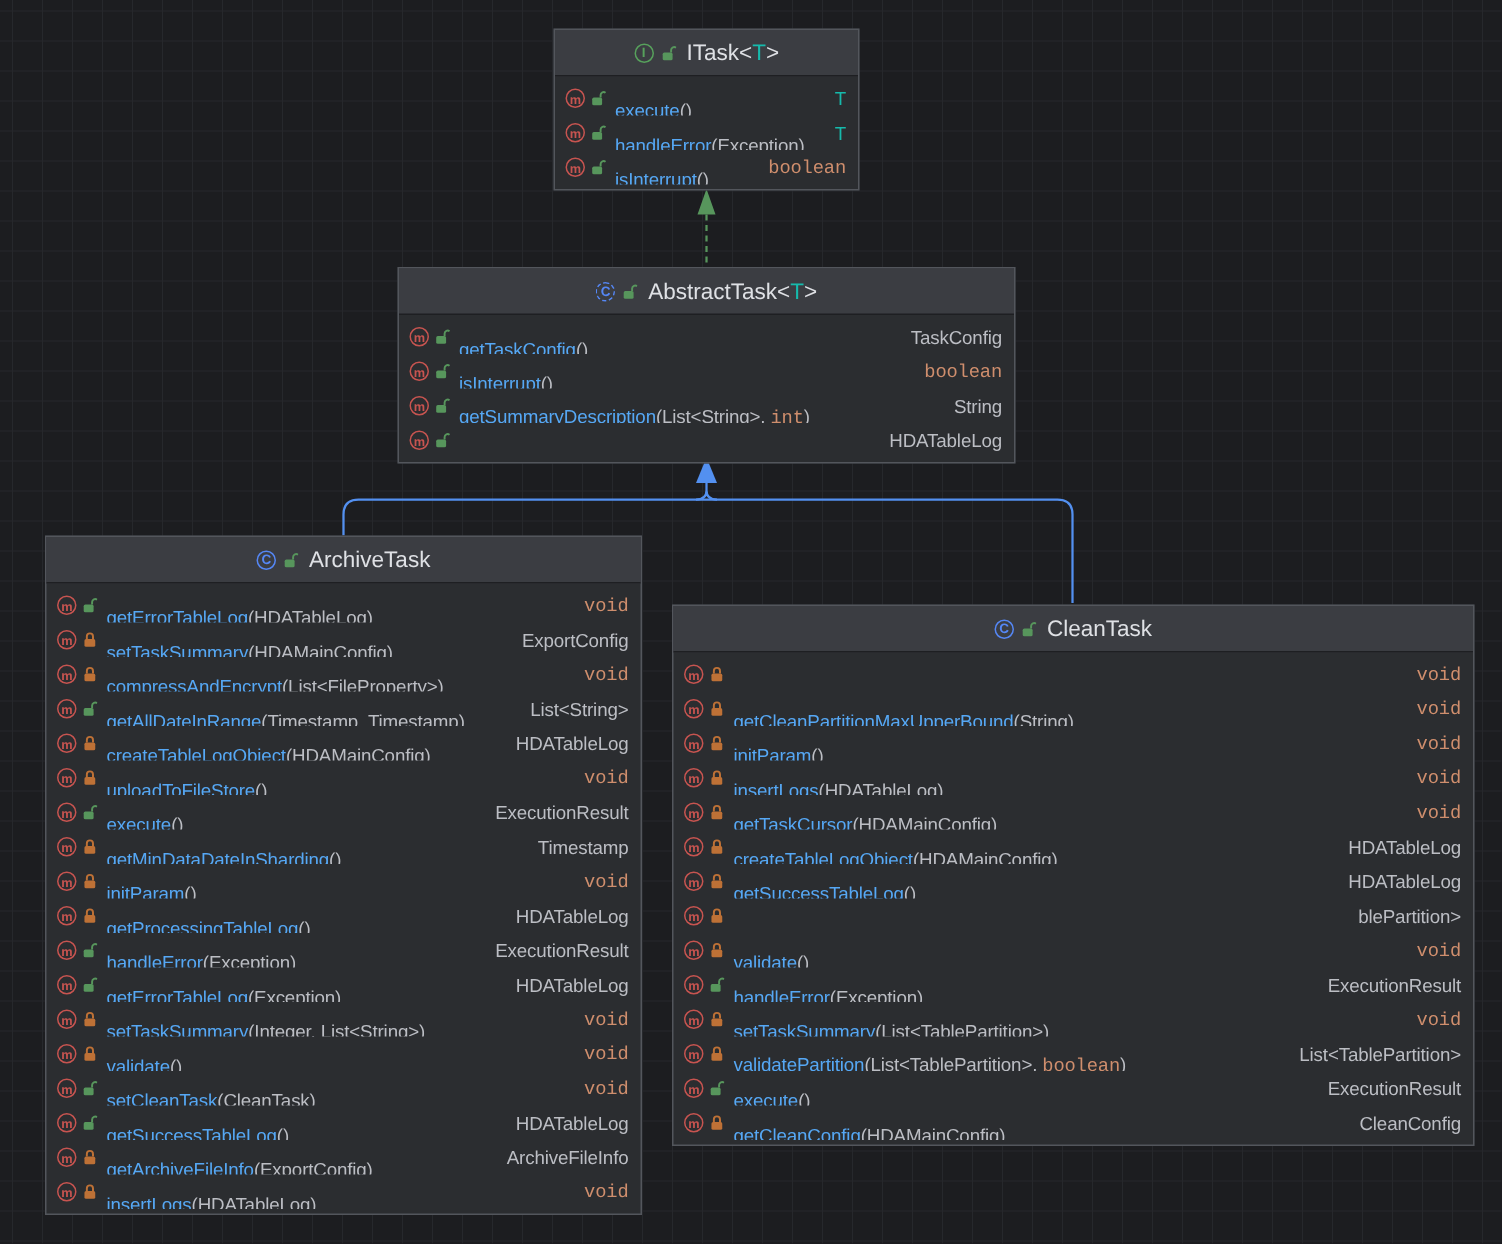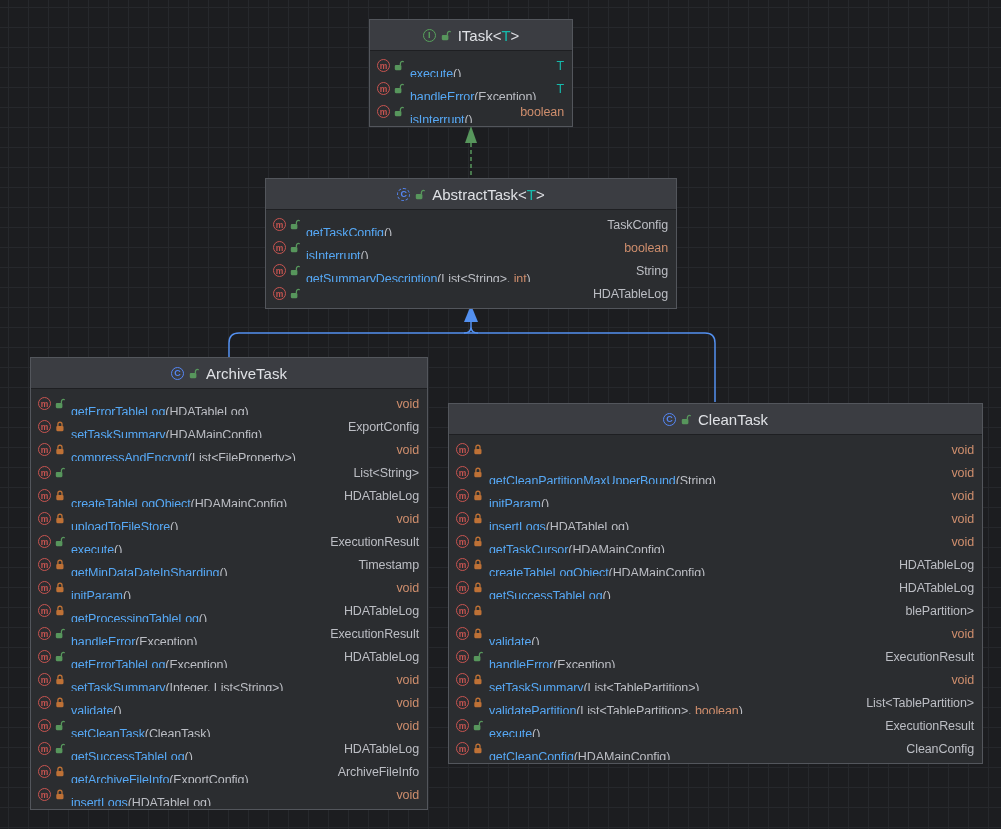--- a/index.html
+++ b/index.html
@@ -48,21 +48,21 @@
   .uml-title .tparam{color:var(--teal);}
   .uml-body{padding:3px 0;}
   .member-row{
     height:23px;display:flex;align-items:center;
     padding:0 8px 0 7px;white-space:nowrap;overflow:hidden;
     font-size:12.5px;letter-spacing:-0.1px;
   }
   .sig{flex:0 1 auto;overflow:hidden;margin-top:16px;}
   .mname{color:var(--method-blue);}
   .plain{color:var(--plain);}
-  .kw{color:var(--kw);}
+  .kw{color:var(--kw);font-family:Liberation Mono, monospace;}
   .ret{margin-left:auto;padding-left:10px;color:var(--plain);}
   .ret.kw{color:var(--kw);}
   .ret.teal{color:var(--teal);}
   .cicon{
     width:13px;height:13px;border-radius:50%;box-sizing:border-box;
     display:inline-flex;align-items:center;justify-content:center;
     font-size:9px;font-weight:700;flex:0 0 auto;
   }
   .cicon.interface{border:1.3px solid var(--iface);color:var(--iface);}
   .cicon.class{border:1.3px solid var(--cls);color:var(--cls);}
@@ -241,20 +241,21 @@
           <span class="ret kw">void</span>
         </div>
         <div class="member-row">
           <span class="micon">m</span>
           <span class="lockicon">
             <svg width="10" height="11" viewBox="0 0 10 11">
               <rect x="0.8" y="5" width="6.6" height="5.2" rx="1.1" fill="#57965c"></rect>
               <path d="M6.4 5 V3.4 A2 2 0 0 1 9.7 1.9" stroke="#57965c" stroke-width="1.3" fill="none"></path>
             </svg>
           </span>
+          <span class="sig"><span class="mname">getAllDateInRange</span><span class="plain">(</span><span class="plain">Timestamp, Timestamp</span><span class="plain">)</span></span>
           <span class="ret">List&lt;String&gt;</span>
         </div>
         <div class="member-row">
           <span class="micon">m</span>
           <span class="lockicon">
             <svg width="10" height="11" viewBox="0 0 10 11">
               <rect x="1.3" y="5" width="7.2" height="5.2" rx="1.1" fill="#be7136"></rect>
               <path d="M2.9 5 V3.3 A2 2 0 0 1 7 3.3 V5" stroke="#be7136" stroke-width="1.3" fill="none"></path>
             </svg>
           </span>

